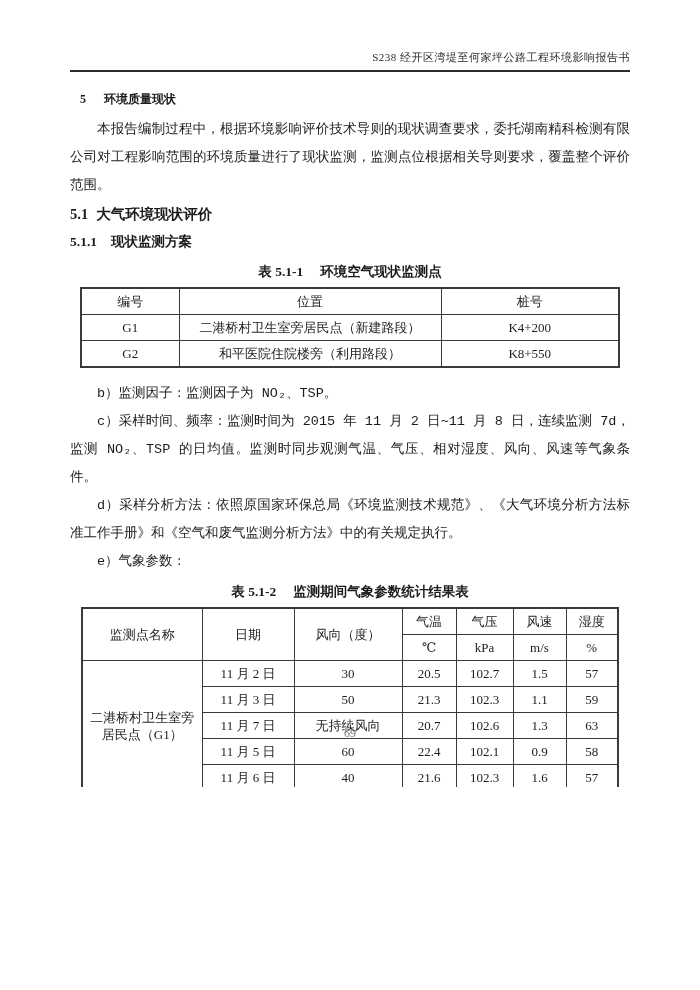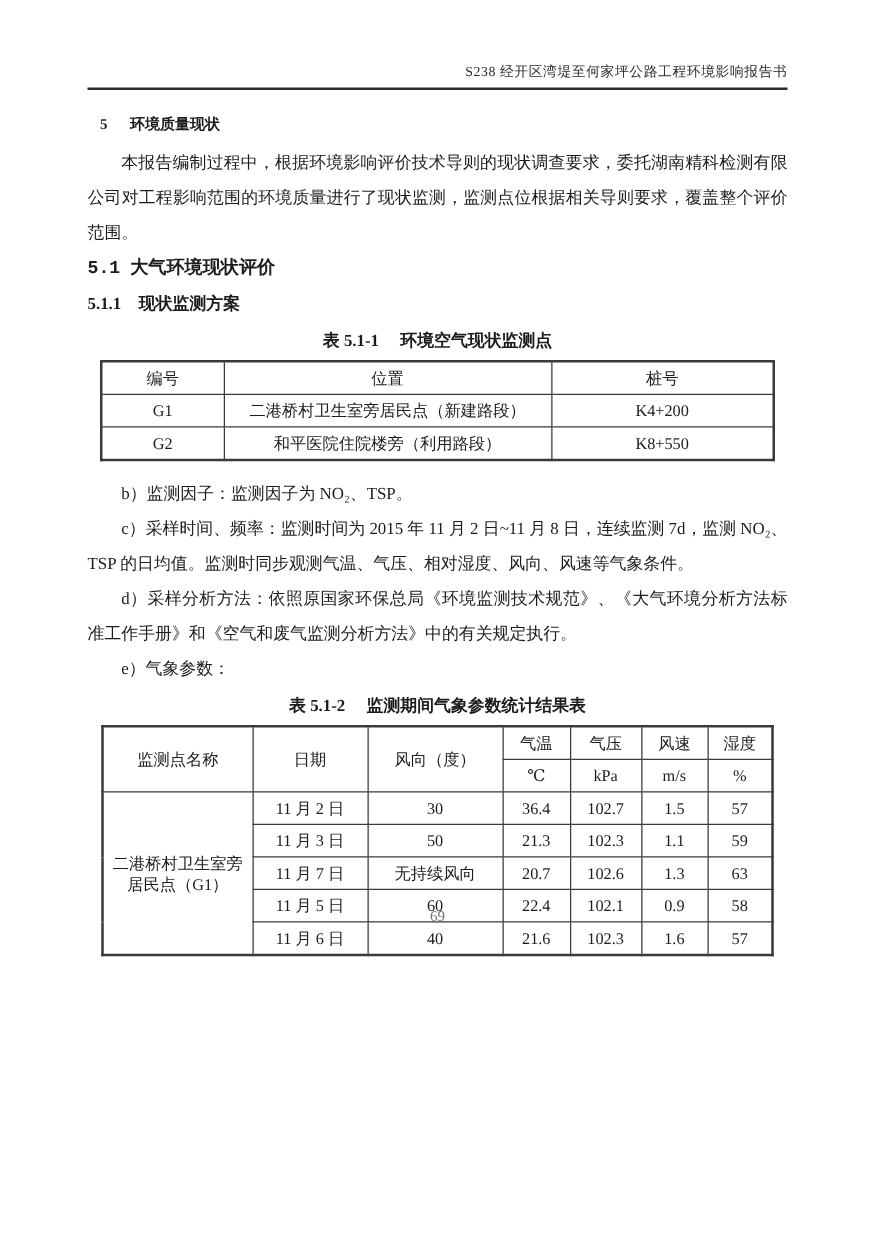--- a/index.html
+++ b/index.html
@@ -28,29 +28,30 @@
     font-weight: bold;
     line-height: 22px;
   }
   .h-chapter .num { margin-right: 18px; }
   p.body-text {
     margin: 0;
     font-size: 13.5px;
     line-height: 28px;
     text-align: justify;
     text-indent: 2em;
+    font-family: Liberation Mono, monospace;
   }
   p.after-table { margin-top: 12px; }
   .h-sec {
     font-size: 14.5px;
     font-weight: bold;
     line-height: 28px;
     margin: 0;
   }
-  .h-sec .num { margin-right: 8px; font-family: Liberation Mono, monospace; }
+  .h-sec .num { margin-right: 8px; }
   .h-subsec {
     font-size: 13.5px;
     font-weight: bold;
     line-height: 28px;
     margin: 0;
   }
   .h-subsec .num { margin-right: 14px; }
   .tbl-caption {
     text-align: center;
     font-weight: bold;
@@ -171,21 +172,21 @@
     <tr>
       <td>℃</td>
       <td>kPa</td>
       <td>m/s</td>
       <td>%</td>
     </tr>
     <tr>
       <td rowspan="5">二港桥村卫生室旁居民点（G1）</td>
       <td>11 月 2 日</td>
       <td>30</td>
-      <td>36.4</td>
+      <td>20.5</td>
       <td>102.7</td>
       <td>1.5</td>
       <td>57</td>
     </tr>
     <tr>
       <td>11 月 3 日</td>
       <td>50</td>
       <td>21.3</td>
       <td>102.3</td>
       <td>1.1</td>

